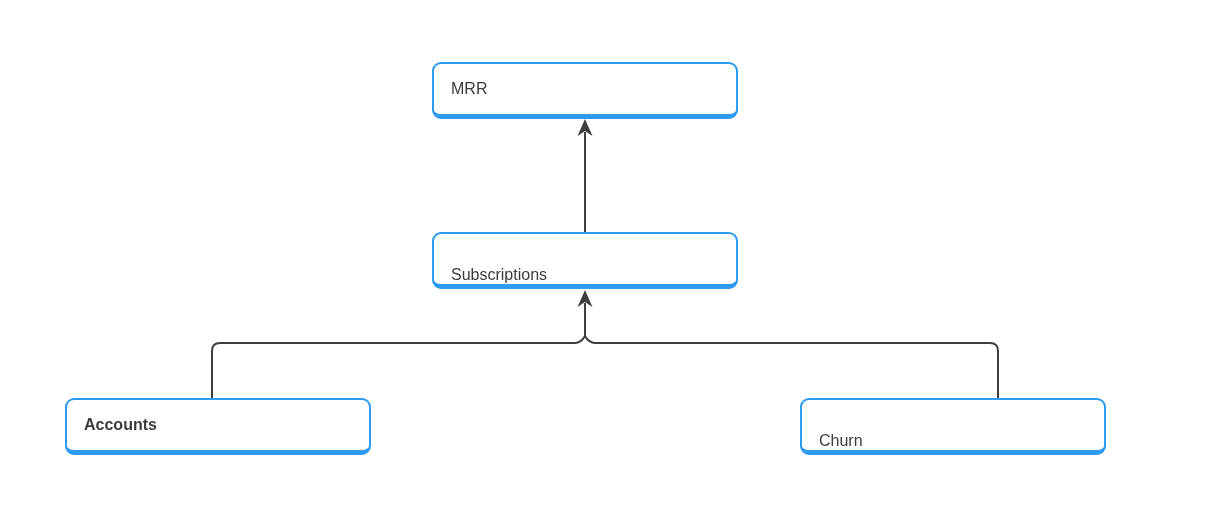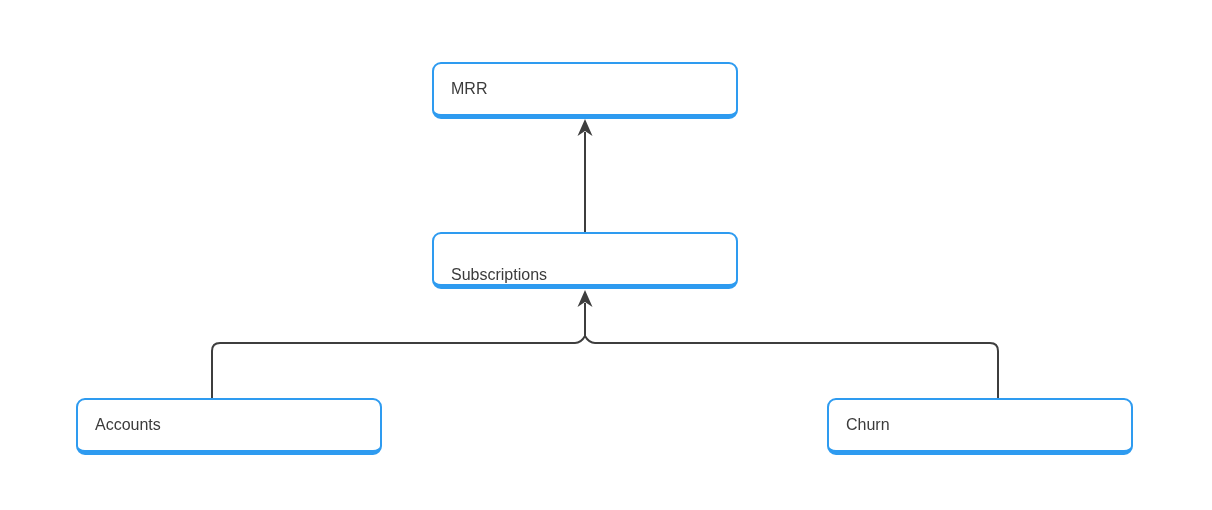--- a/index.html
+++ b/index.html
@@ -50,22 +50,22 @@
     padding: 0 17px;
     cursor: default;
   }
   .node-label {
     font-size: 16px;
     color: var(--text);
     white-space: nowrap;
   }
   .node-mrr           { left: 432px; top: 62px;  }
   .node-subscriptions { left: 432px; top: 232px; align-items: flex-end; }
-  .node-accounts      { left: 76px;  top: 398px; }
-  .node-churn         { left: 827px; top: 398px; }
+  .node-accounts      { left: 65px;  top: 398px; font-weight: bold; }
+  .node-churn         { left: 800px; top: 398px; align-items: flex-end; }
 </style>
 </head>
 <body>
 
 <div class="canvas">
 
   <svg class="connector-layer" viewBox="0 0 1212 510">
 
     <g>
       <path class="edge-line" d="M585,232 L585,132"></path>

